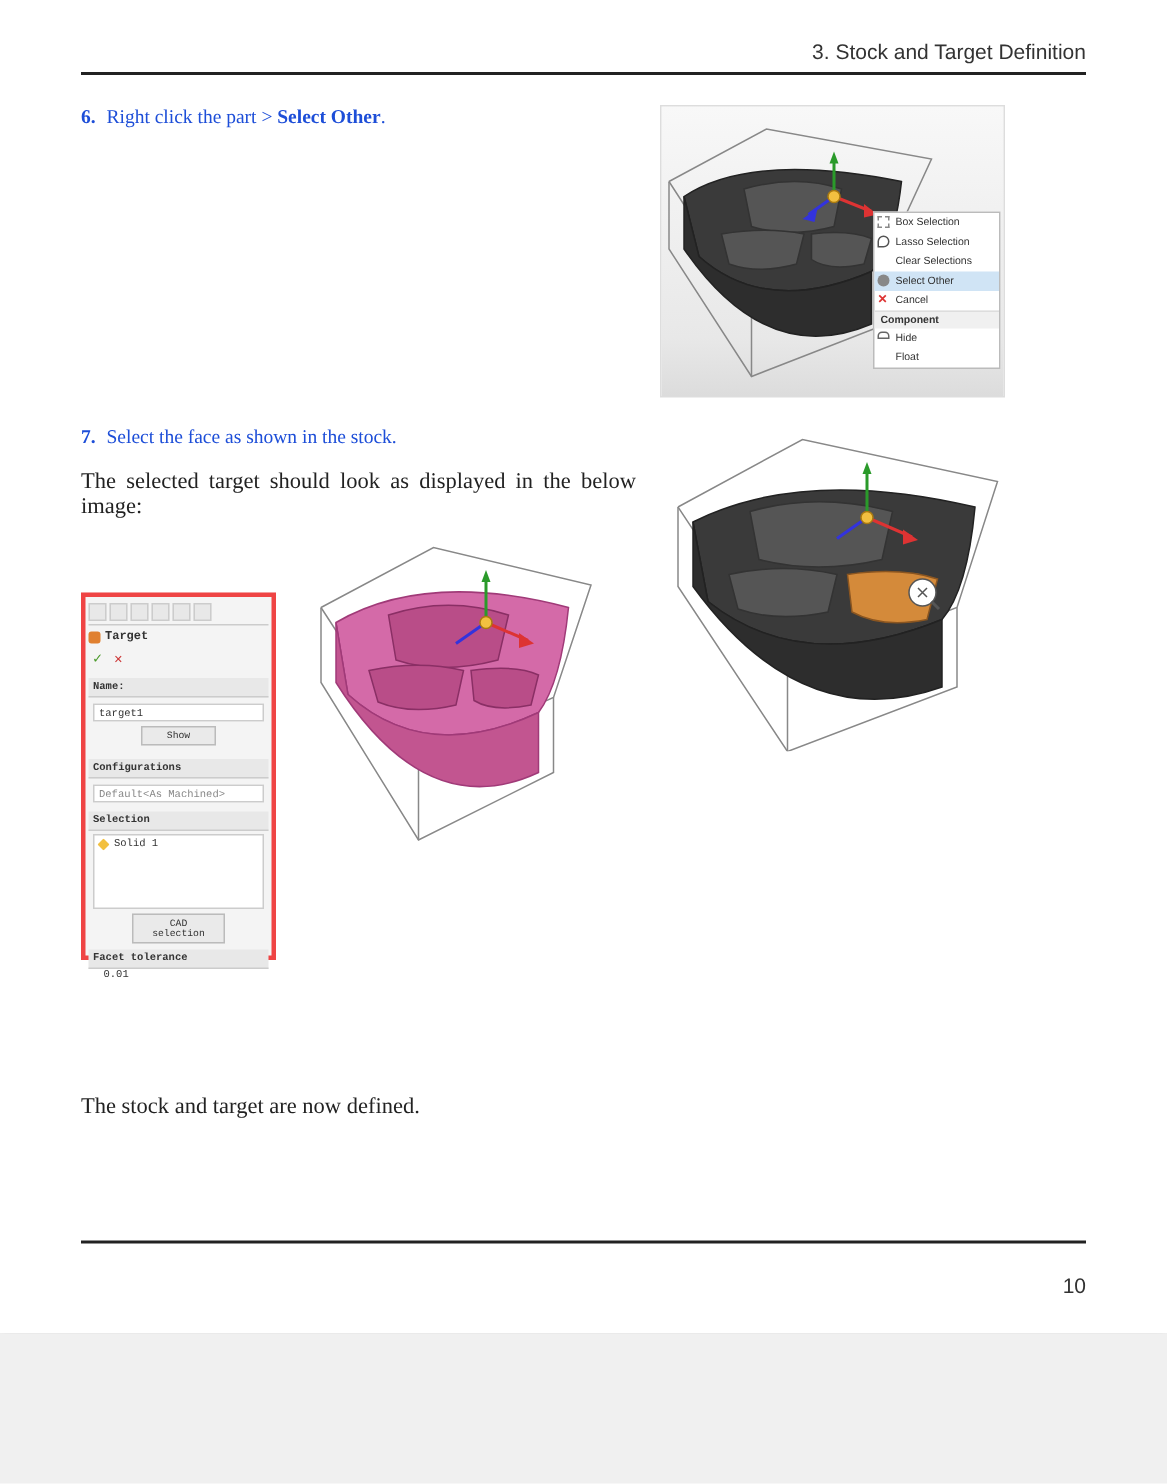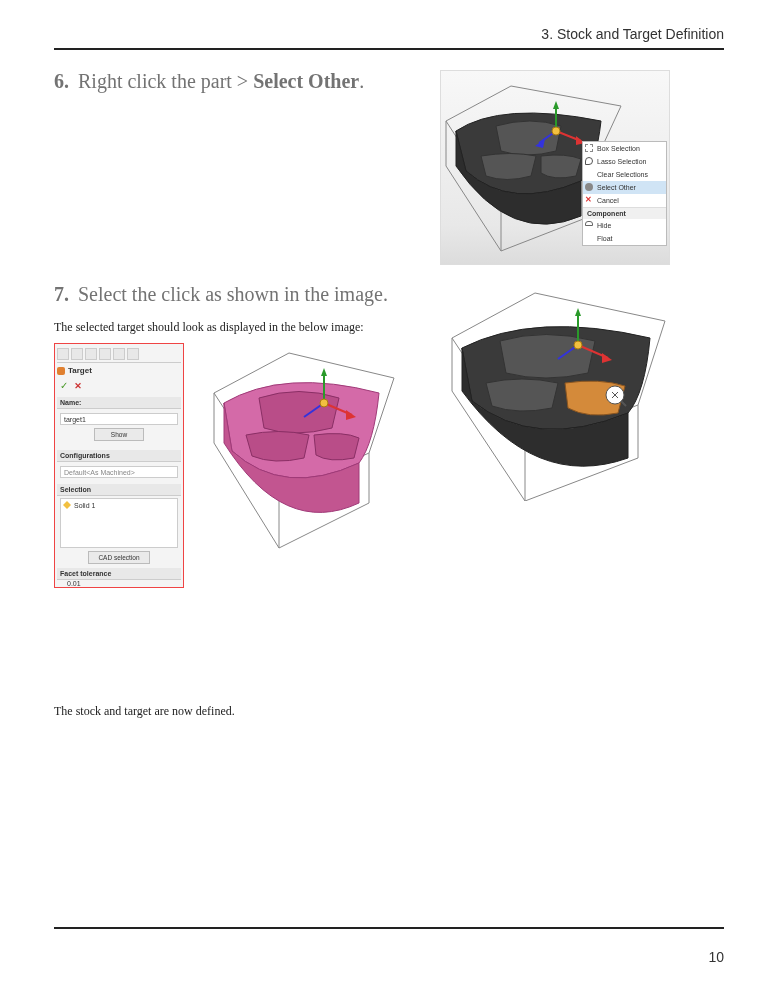--- a/index.html
+++ b/index.html
@@ -5,57 +5,57 @@
   * { box-sizing: border-box; }
   body {
     margin: 0;
     padding: 0;
     background: #f0f0f0;
     font-family: Georgia, 'Times New Roman', serif;
     color: #222;
   }
   .page {
     width: 778px;
-    height: 989px;
+    height: 889px;
     background: #fff;
     margin: 0 auto;
     position: relative;
     padding: 26px 54px 40px 54px;
     box-shadow: 0 2px 8px rgba(0,0,0,0.15);
   }
   .header-right {
     text-align: right;
     font-family: Arial, Helvetica, sans-serif;
     font-size: 14px;
     color: #333;
     padding-bottom: 6px;
   }
   .header-rule {
     border: none;
     border-top: 2px solid #222;
     margin: 0 0 20px 0;
   }
   .step {
     margin-bottom: 14px;
-    font-size: 20px;
-    color: #737373;
+    font-size: 13px;
+    color: #1d4ed8;
   }
   .step-num {
     font-weight: bold;
     margin-right: 4px;
   }
   .two-col {
     display: flex;
     gap: 16px;
     margin-bottom: 18px;
   }
   .left-col { flex: 0 0 370px; }
   .right-col { flex: 1; }
   .body-text {
-    font-size: 12px;
+    font-size: 15px;
     text-align: justify;
     margin: 8px 0;
   }
   .fig-3d {
     width: 230px;
     height: 195px;
     border: 1px solid #ddd;
     background: linear-gradient(to bottom, #f8f8f8, #e8e8e8 80%, #dcdcdc);
     position: relative;
     overflow: hidden;
@@ -96,26 +96,27 @@
   
   .composite {
     display: flex;
     gap: 20px;
     align-items: flex-start;
   }
   .panel {
     width: 130px;
     height: 245px;
     background: #f4f4f4;
-    border: 1px solid #ef4444;
-    font-family: Liberation Sans, sans-serif;
+    border: 3px solid #ef4444;
+    font-family: Liberation Mono, monospace;
     font-size: 7px;
     color: #333;
     padding: 2px;
     position: relative;
+    margin-top: 40px;
   }
   .panel .toolbar {
     display: flex;
     gap: 2px;
     padding: 2px 0;
     border-bottom: 1px solid #ccc;
   }
   .panel .toolbar .tb {
     width: 12px; height: 12px;
     background: #e8e8e8;
@@ -272,21 +273,21 @@
           <div class="item"><span>Float</span></div>
         </div>
       </div>
     </div>
   </div>
 
   <div class="two-col">
     <div class="left-col">
       <div class="step">
         <span class="step-num">7.</span>
-        <span>Select the click as shown in the image.</span>
+        <span>Select the face as shown in the stock.</span>
       </div>
       <div class="body-text">The selected target should look as displayed in the below image:</div>
 
       <div class="composite">
         <div class="panel">
           <div class="toolbar">
             <span class="tb"></span>
             <span class="tb"></span>
             <span class="tb"></span>
             <span class="tb"></span>
@@ -367,17 +368,17 @@
             <circle r="9" fill="#fff" stroke="#555"></circle>
             <path d="M-3,-3 L3,3 M3,-3 L-3,3" stroke="#555" stroke-width="1"></path>
             <path d="M6,6 L11,11" stroke="#555" stroke-width="2"></path>
           </g>
         </svg>
       </div>
     </div>
   </div>
 
 
-  <div class="body-text" style="margin-top:116px;text-align:left">The stock and target are now defined.</div>
+  <div class="body-text" style="margin-top:90px;text-align:left">The stock and target are now defined.</div>
 
   <hr class="footer-rule">
   <div class="page-number">10</div>
 </div>
 
 </body></html>

